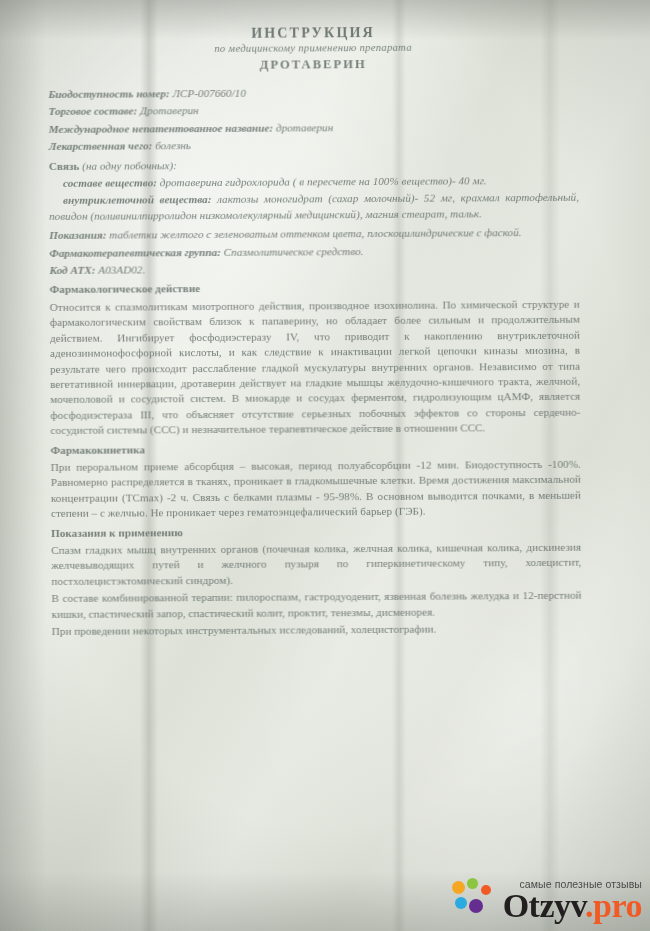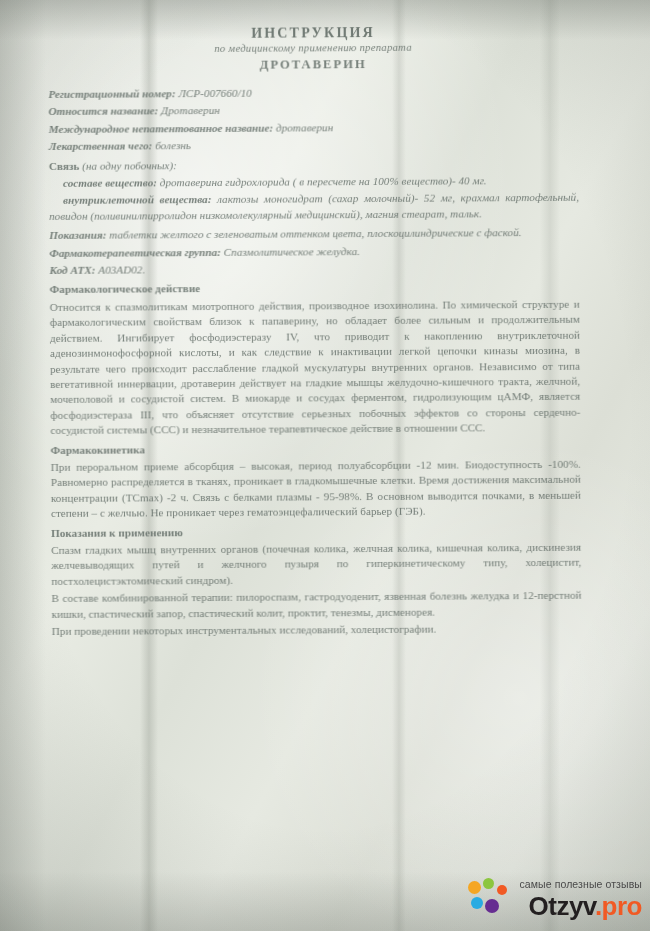--- a/index.html
+++ b/index.html
@@ -132,22 +132,22 @@
   .d5 { width: 14px; height: 14px; background: #662d91; left: 17px; top: 21px; }
   #logo .txtwrap { text-align: right; }
   #logo .tagline {
     font-family: "Liberation Sans", sans-serif;
     font-size: 10.5px;
     color: #4a4a4a;
     letter-spacing: .1px;
     margin-bottom: 1px;
   }
   #logo .brand {
-    font-family: Liberation Sans, sans-serif;
-    font-size: 26px;
+    font-family: Liberation Serif, serif;
+    font-size: 34px;
     font-weight: bold;
     color: #231f20;
     line-height: 30px;
     letter-spacing: -.5px;
   }
   #logo .brand .dom { color: #f15a24; }
 </style>
 </head>
 <body>
 
@@ -161,25 +161,25 @@
   <div class="vign"></div>
 </div>
 
 <div id="doc">
 
   <div class="title">ИНСТРУКЦИЯ</div>
   <div class="subtitle">по медицинскому применению препарата</div>
   <div class="drugname">ДРОТАВЕРИН</div>
 
   <p class="blk">
-    <span class="hdr">Регистрационный номер:</span>
+    <span class="hdr">Биодоступность номер:</span>
     <span class="it">ЛСР-007660/10</span>
   </p>
   <p class="blk">
-    <span class="hdr">Относится название:</span>
+    <span class="hdr">Торговое составе:</span>
     <span class="it">Дротаверин</span>
   </p>
   <p class="blk">
     <span class="hdr">Международное непатентованное название:</span>
     <span class="it">дротаверин</span>
   </p>
   <p class="blk">
     <span class="hdr">Лекарственная чего:</span>
     <span class="it">болезнь</span>
   </p>
@@ -196,21 +196,21 @@
     <span class="hdr">внутриклеточной вещества:</span>
     <span class="it">лактозы моногидрат (сахар молочный)- 52 мг, крахмал картофельный, повидон (поливинилпирролидон низкомолекулярный медицинский), магния стеарат, тальк.</span>
   </p>
 
   <p class="blk sect">
     <span class="hdr">Показания:</span>
     <span class="it">таблетки желтого с зеленоватым оттенком цвета, плоскоцилиндрические с фаской.</span>
   </p>
   <p class="blk">
     <span class="hdr">Фармакотерапевтическая группа:</span>
-    <span class="it">Спазмолитическое желудка.</span>
+    <span class="it">Спазмолитическое средство.</span>
   </p>
   <p class="blk">
     <span class="hdr">Код АТХ:</span>
     <span class="it">A03AD02.</span>
   </p>
 
   <p class="blk sect hdr2">Фармакологическое действие</p>
   <p class="blk">Относится к спазмолитикам миотропного действия, производное изохинолина. По химической структуре и фармакологическим свойствам близок к папаверину, но обладает более сильным и продолжительным действием. Ингибирует фосфодиэстеразу IV, что приводит к накоплению внутриклеточной аденозинмонофосфорной кислоты, и как следствие к инактивации легкой цепочки киназы миозина, в результате чего происходит расслабление гладкой мускулатуры внутренних органов. Независимо от типа вегетативной иннервации, дротаверин действует на гладкие мышцы желудочно-кишечного тракта, желчной, мочеполовой и сосудистой систем. В миокарде и сосудах ферментом, гидролизующим цАМФ, является фосфодиэстераза III, что объясняет отсутствие серьезных побочных эффектов со стороны сердечно-сосудистой системы (ССС) и незначительное терапевтическое действие в отношении ССС.</p>
 
   <p class="blk sect hdr2">Фармакокинетика</p>

